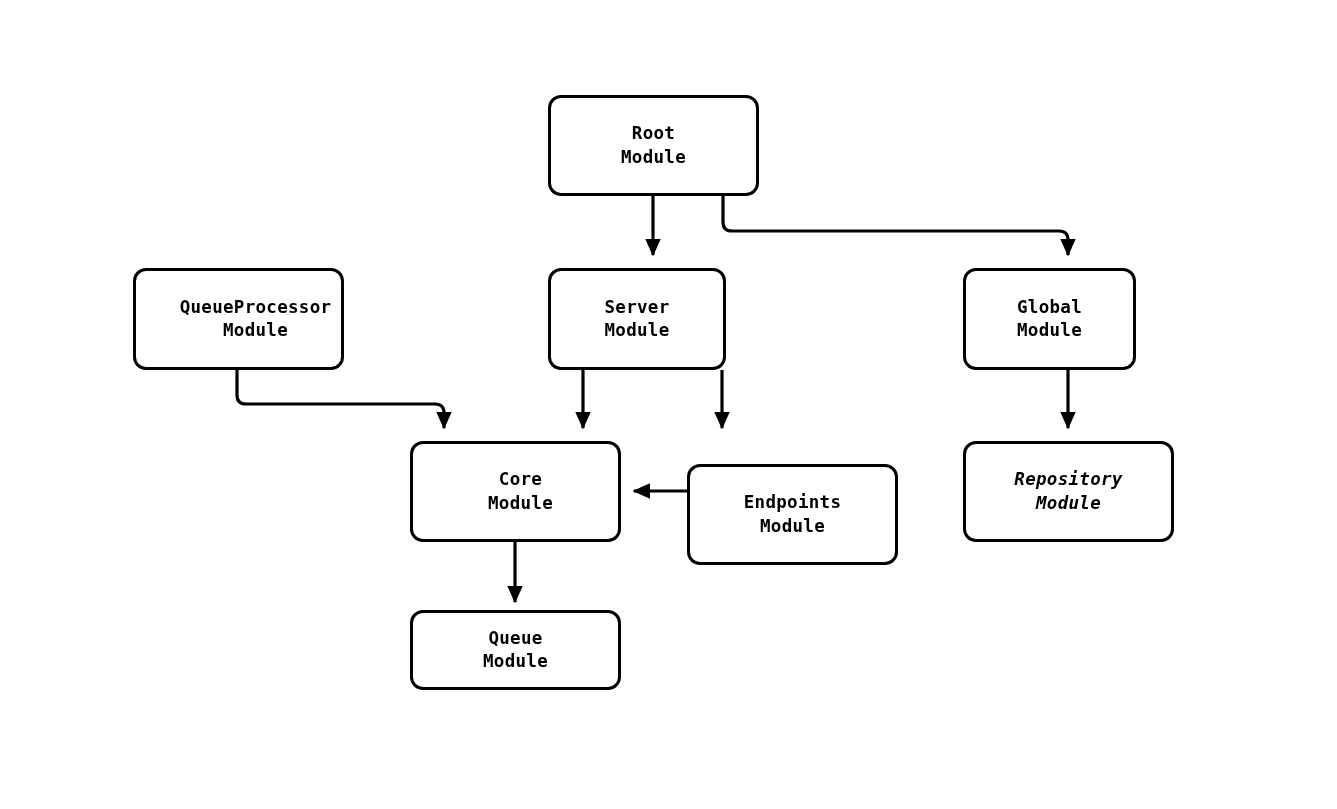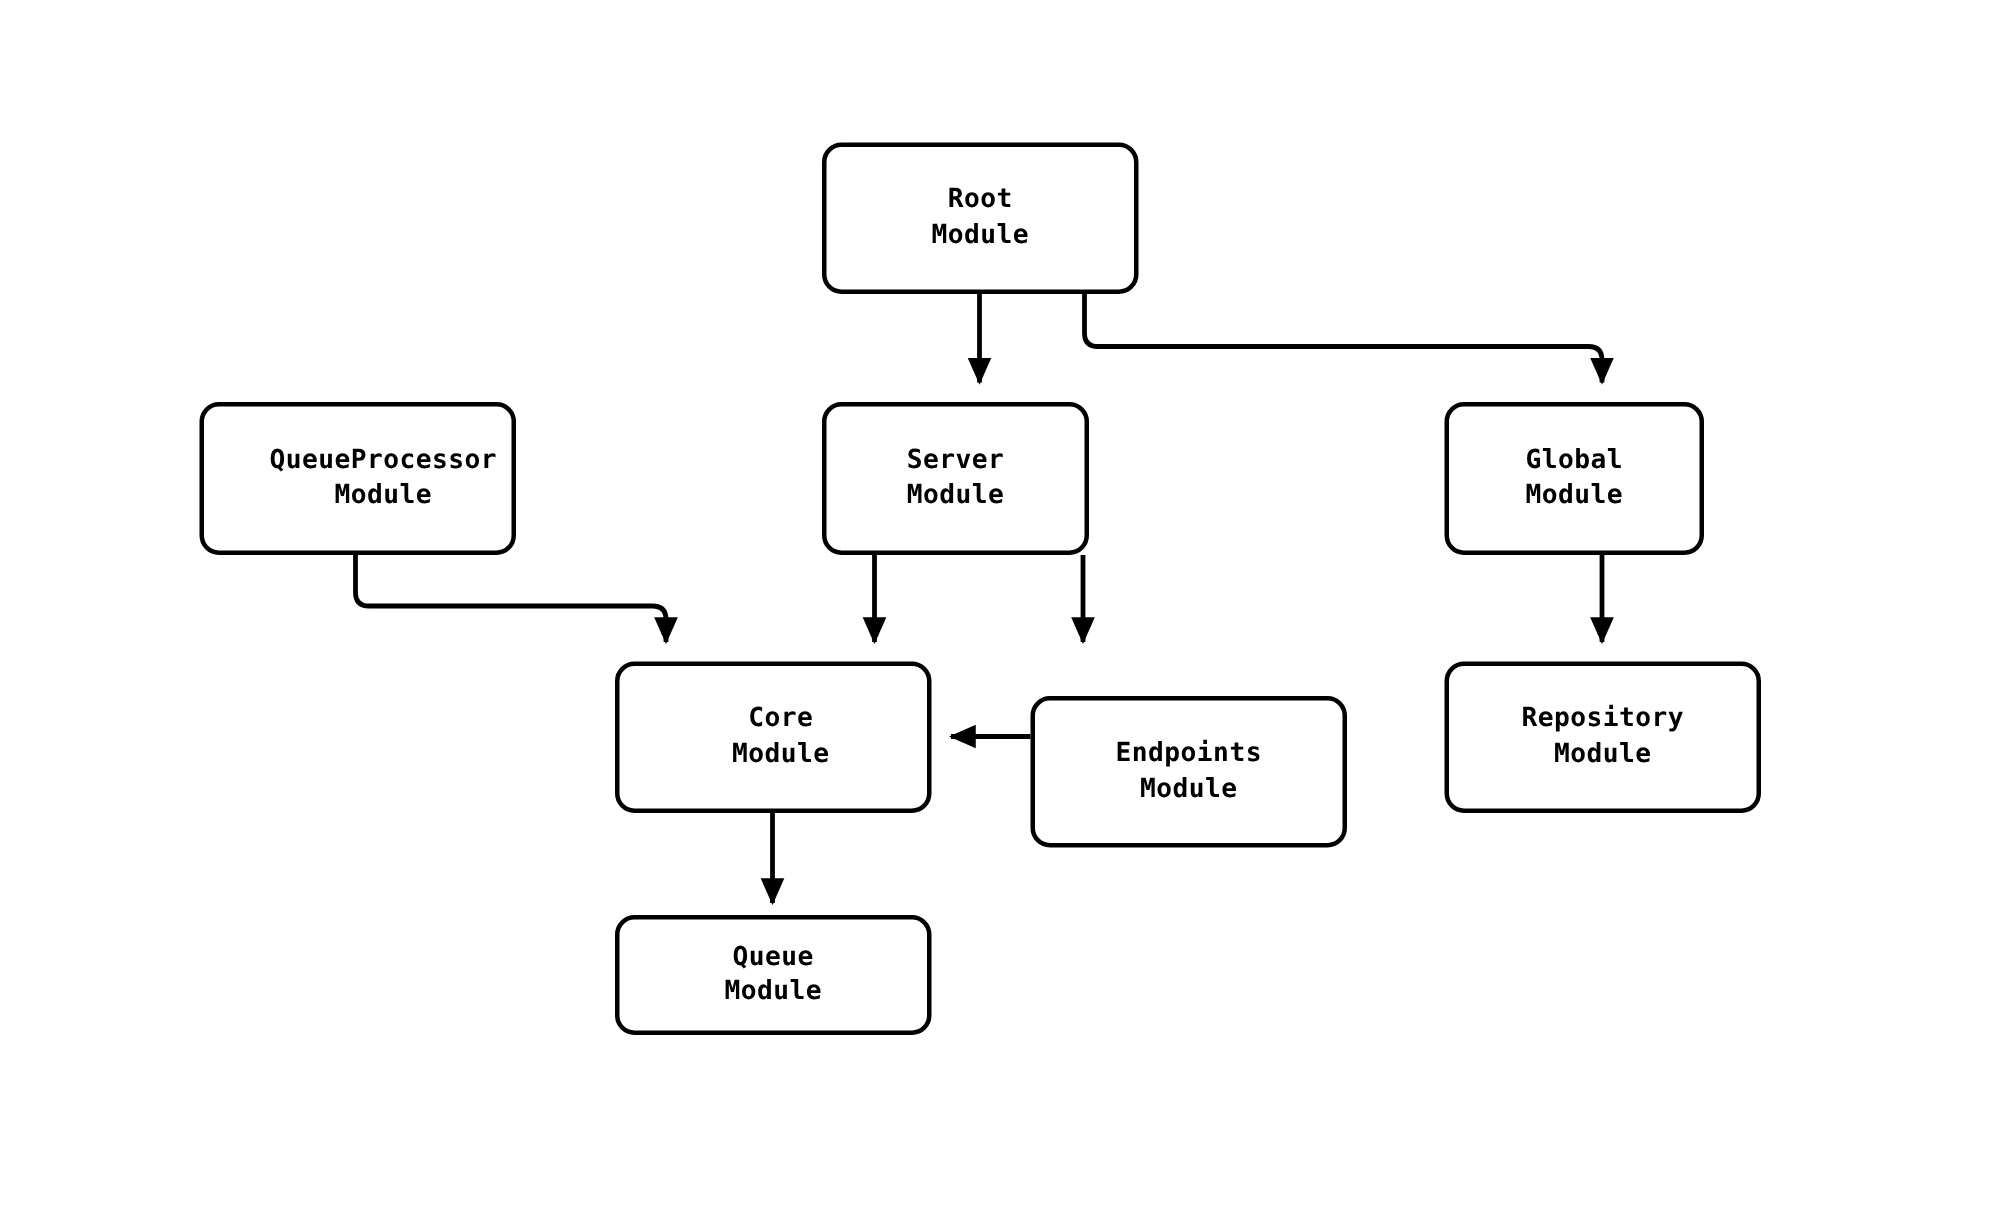--- a/index.html
+++ b/index.html
@@ -100,21 +100,21 @@
   <div class="node-box" style="left:410px; top:441px; width:211px; height:101px;padding-left:10px;">
     <span class="node-label">Core</span>
     <span class="node-label">Module</span>
   </div>
 
   <div class="node-box" style="left:687px; top:441px; width:211px; height:101px;margin-top:23px;">
     <span class="node-label">Endpoints</span>
     <span class="node-label">Module</span>
   </div>
 
-  <div class="node-box" style="left:963px; top:441px; width:211px; height:101px;">
+  <div class="node-box" style="left:963px; top:441px; width:211px; height:101px;font-style:italic;">
     <span class="node-label">Repository</span>
     <span class="node-label">Module</span>
   </div>
 
   <div class="node-box" style="left:410px; top:610px; width:211px; height:80px;">
     <span class="node-label">Queue</span>
     <span class="node-label">Module</span>
   </div>
 
 </div>

